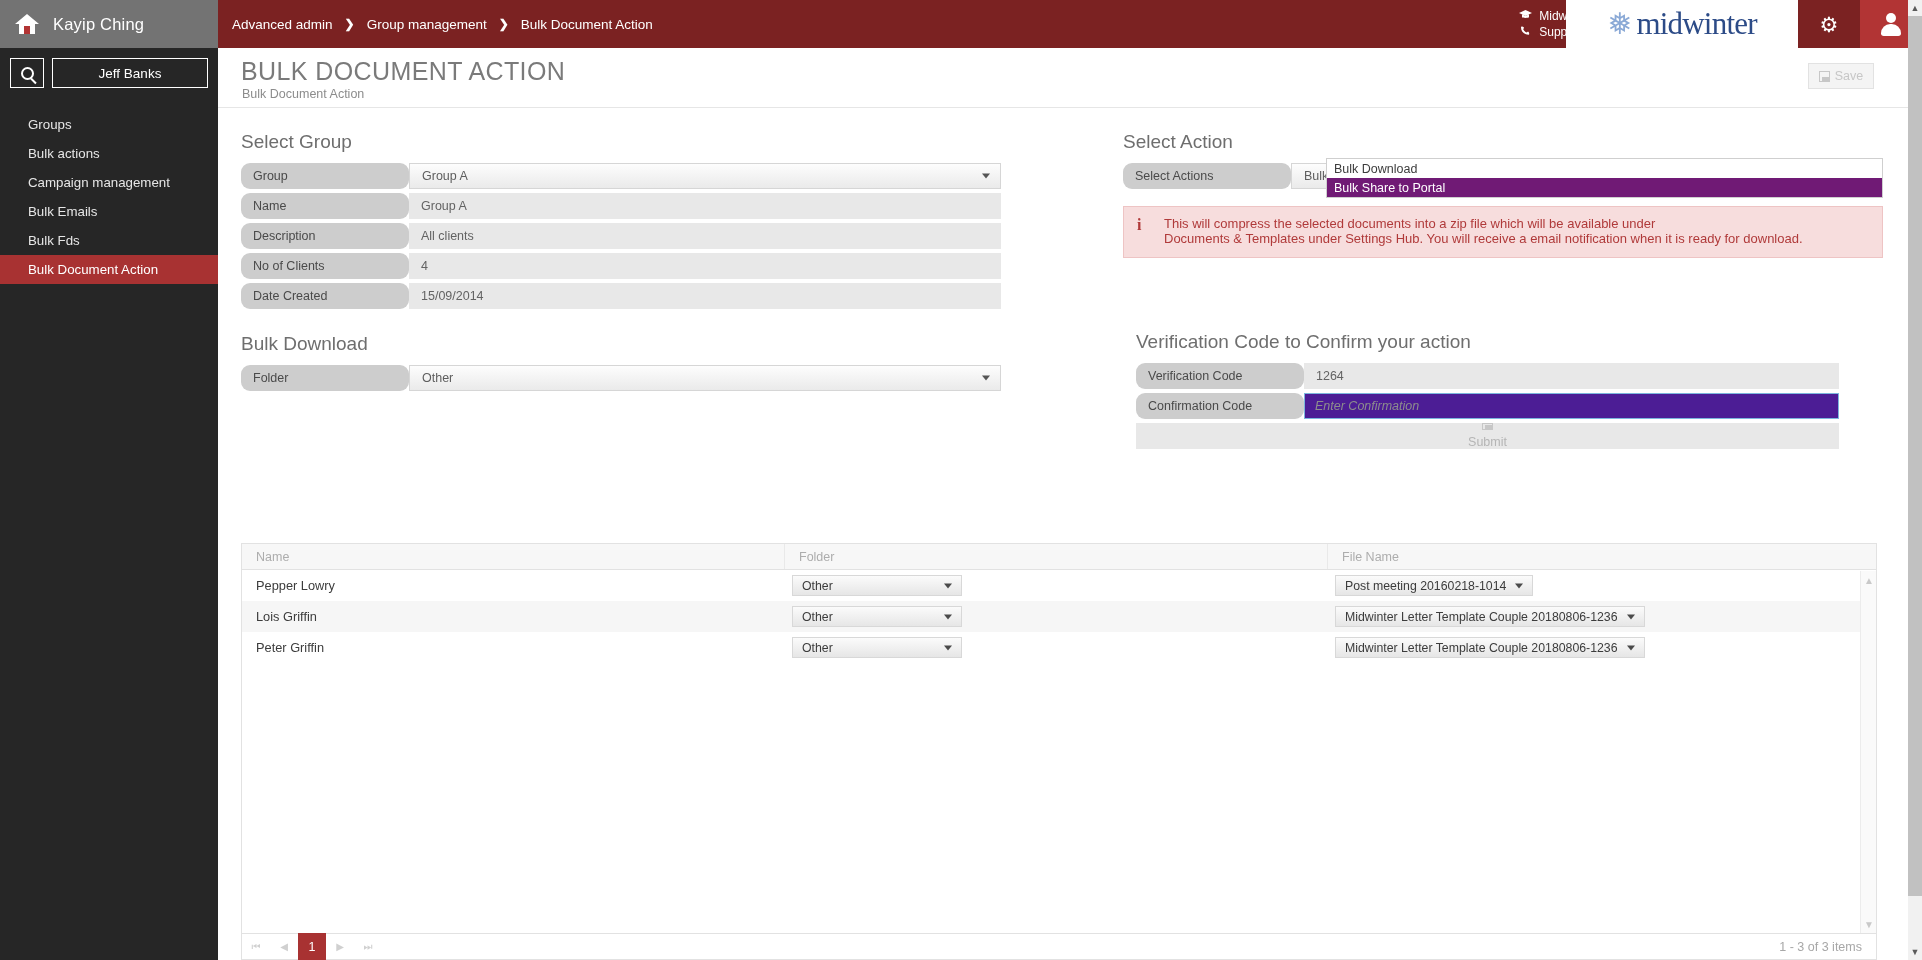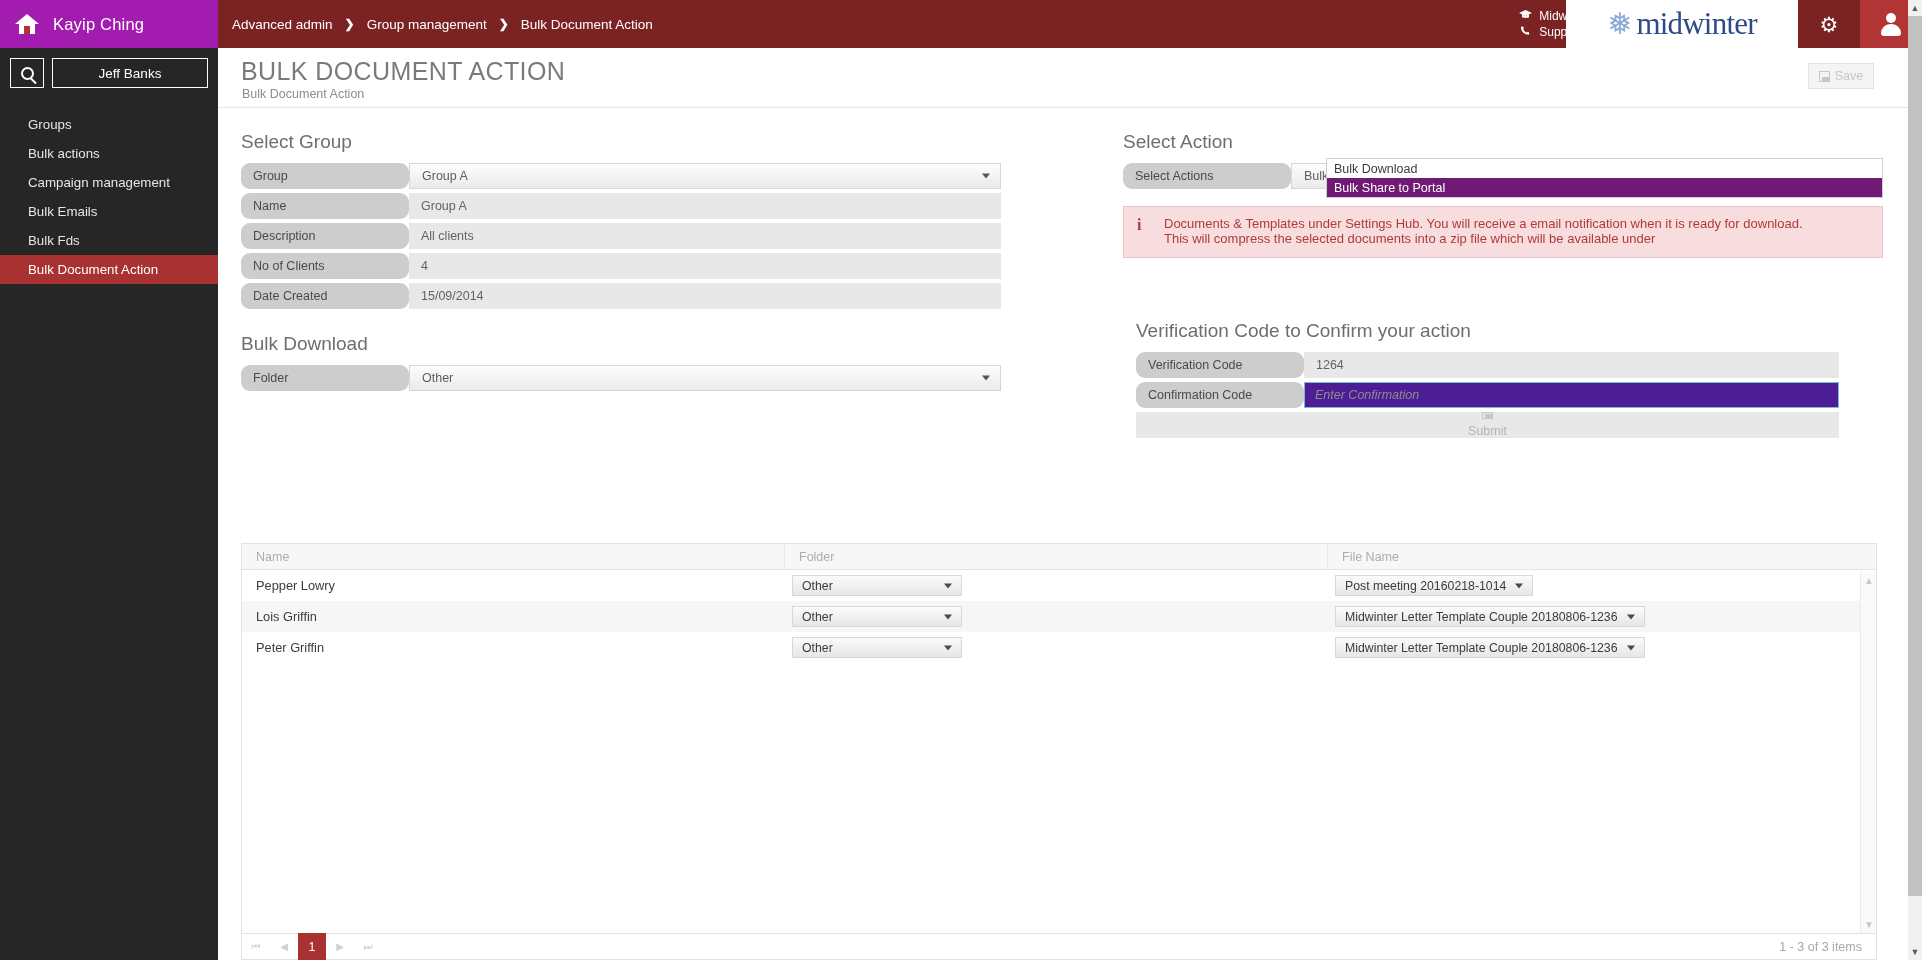--- a/index.html
+++ b/index.html
@@ -7,21 +7,21 @@
     width: 1922px; height: 960px;
     font-family: "Liberation Sans", sans-serif;
     background: #ffffff;
     overflow: hidden;
   }
 
   
   .topbar { position: absolute; top: 0; left: 0; width: 1922px; height: 48px; background: #7b2222; }
   .topbar-left {
     position: absolute; left: 0; top: 0; width: 218px; height: 48px;
-    background: #a21caf; display: flex; align-items: center; padding-left: 14px; gap: 13px;
+    background: #737373; display: flex; align-items: center; padding-left: 14px; gap: 13px;
   }
   .home-icon { width: 26px; height: 24px; position: relative; display: block; }
   .brand-name { color: #ffffff; font-size: 16.5px; letter-spacing: .2px; }
 
   .breadcrumb { position: absolute; left: 232px; top: 0; height: 48px; display: flex; align-items: center; gap: 12px; }
   .crumb { color: #ffffff; font-size: 13.5px; }
   .crumb-sep { color: #ffffff; font-size: 12px; font-weight: bold; }
 
   .topbar-contact {
     position: absolute; right: 264px; top: 0; height: 48px;
@@ -81,21 +81,21 @@
     display: flex; align-items: center; padding-left: 12px; height: 26px; }
   .fselect { flex: 1; height: 26px; position: relative;
     background: linear-gradient(#fdfdfd, #eaeaea); border: 1px solid #d6d6d6;
     display: flex; align-items: center; padding-left: 12px; color: #5e5e5e; font-size: 12.5px; }
   .caret { position: absolute; right: 10px; top: 50%; transform: translateY(-50%);
     width: 0; height: 0; border-left: 4.5px solid transparent; border-right: 4.5px solid transparent; border-top: 5.5px solid #555; }
 
   .group-panel { position: absolute; left: 23px; top: 83px; width: 760px; }
   .action-panel { position: absolute; left: 905px; top: 83px; width: 760px; }
   .download-panel { position: absolute; left: 23px; top: 285px; width: 760px; }
-  .verify-panel { position: absolute; left: 905px; top: 272px; width: 716px; padding-left: 13px; }
+  .verify-panel { position: absolute; left: 905px; top: 283px; width: 716px; padding-left: 13px; }
 
   .sec-h { margin-bottom: 10px; }
 
   
   .alert { position: relative; margin-top: 17px; background: #f7dddd; border: 1px solid #eec4c4;
     padding: 9px 14px 10px 40px; color: #b03a3a; font-size: 13px; line-height: 1.18; }
   .alert-ico { position: absolute; left: 13px; top: 9px; color: #b03a3a; font-size: 16px; font-weight: bold;
     font-family: "Liberation Serif", serif; }
 
   
@@ -282,22 +282,22 @@
     <div class="frow">
       <div class="flabel">Select Actions</div>
       <div class="fselect">
         <span>Bulk Download</span>
         <span class="caret"></span>
       </div>
     </div>
 
     <div class="alert">
       <span class="alert-ico">i</span>
+      <div>This will compress the selected documents into a zip file which will be available under</div>
       <div>Documents &amp; Templates under Settings Hub. You will receive a email notification when it is ready for download.</div>
-      <div>This will compress the selected documents into a zip file which will be available under</div>
     </div>
 
     <div class="dd-popup">
       <div class="dd-opt">Bulk Download</div>
       <div class="dd-opt sel">Bulk Share to Portal</div>
     </div>
   </div>
 
   <div class="download-panel">
     <h2 class="section-title sec-h">Bulk Download</h2>

